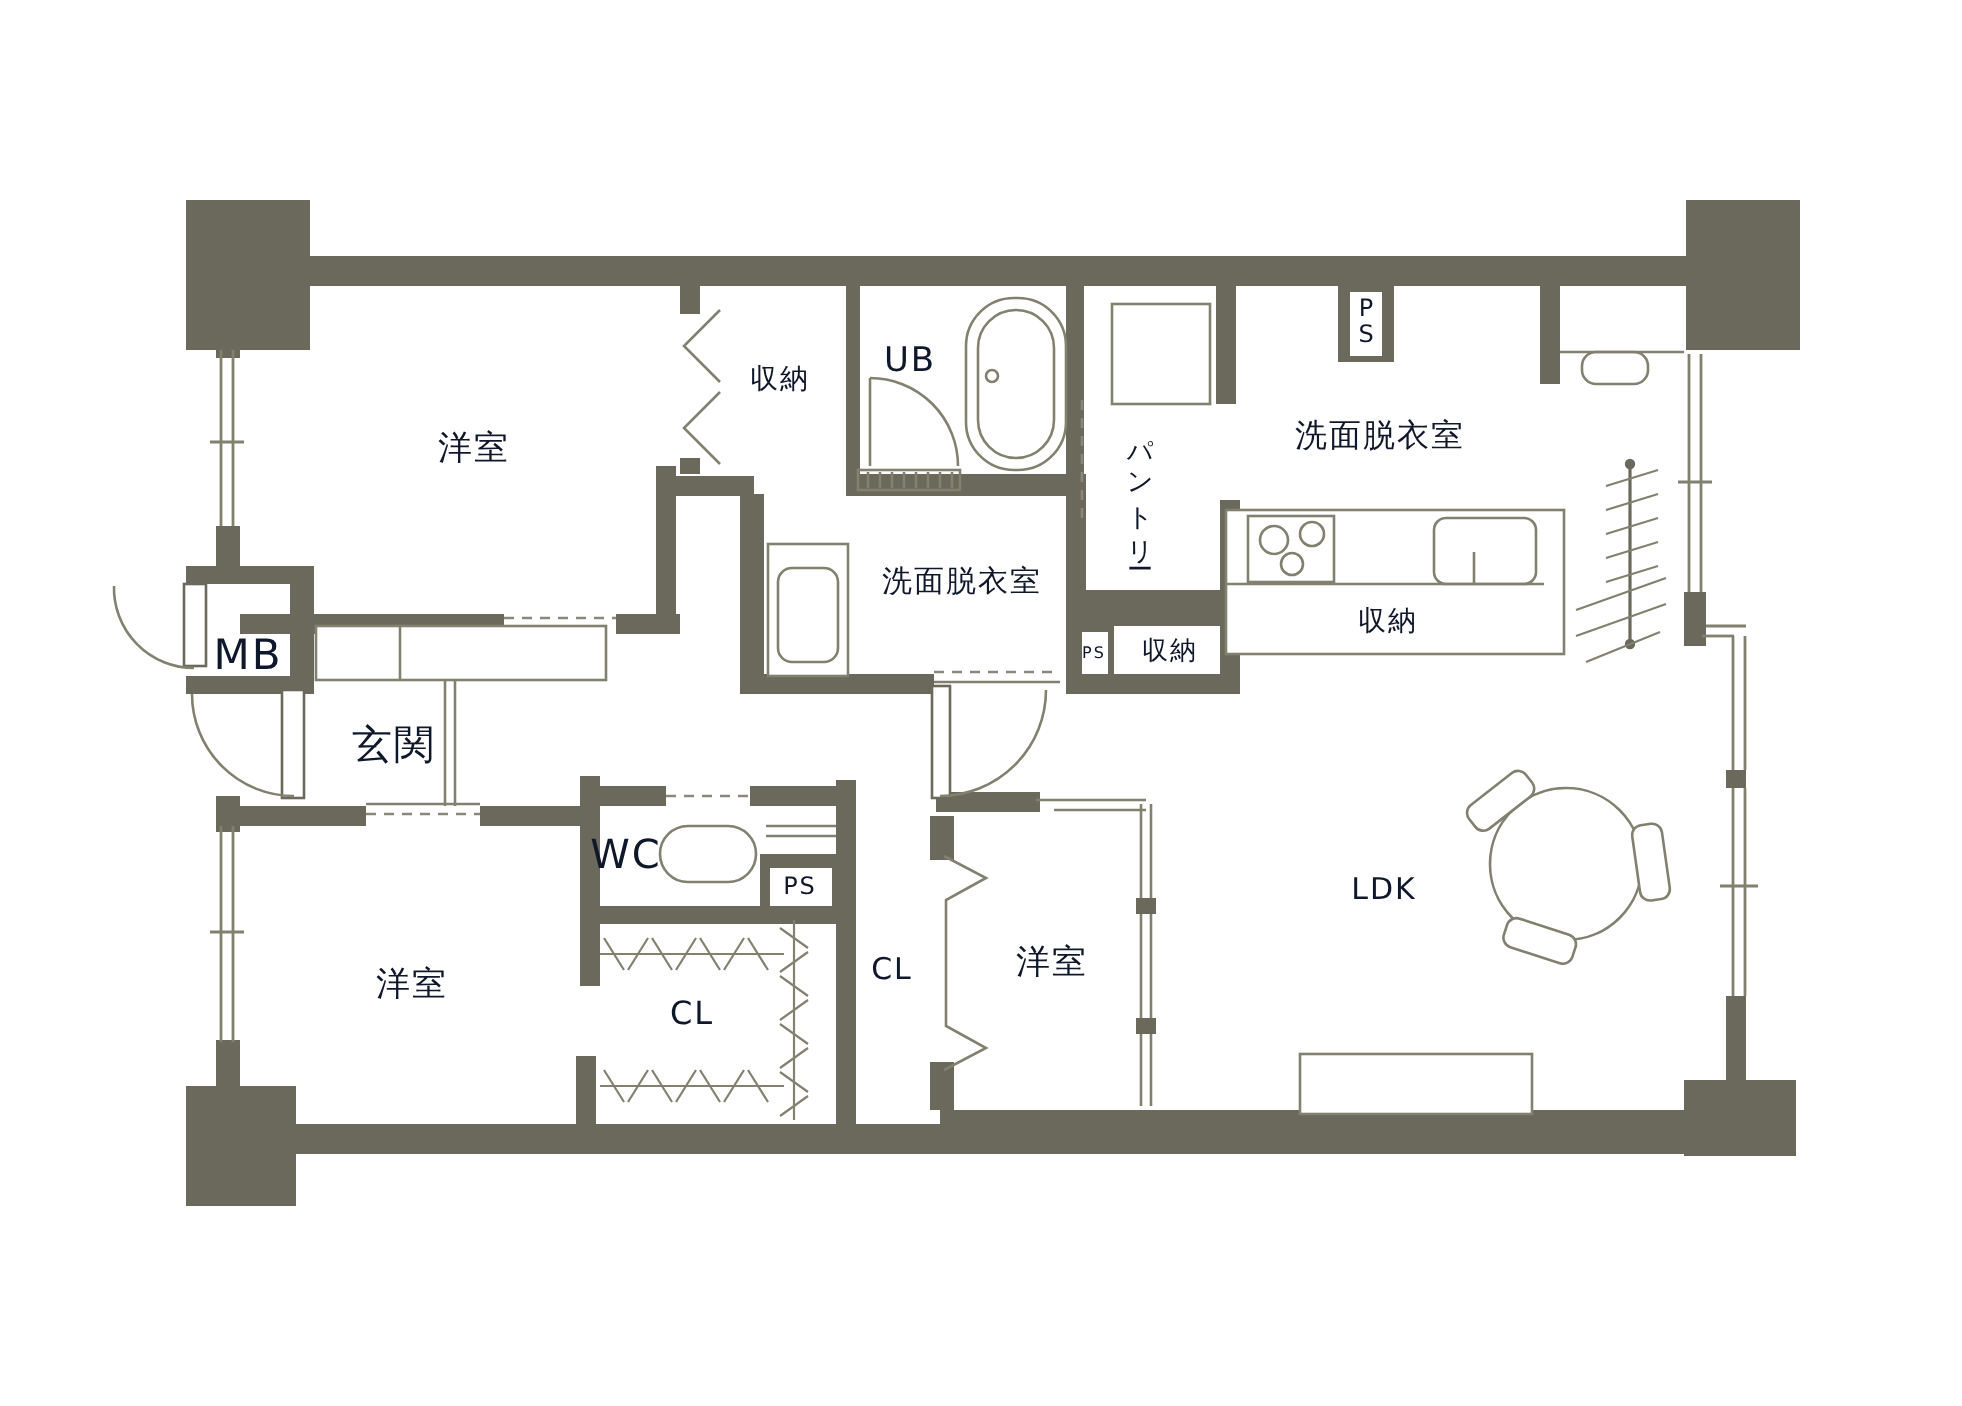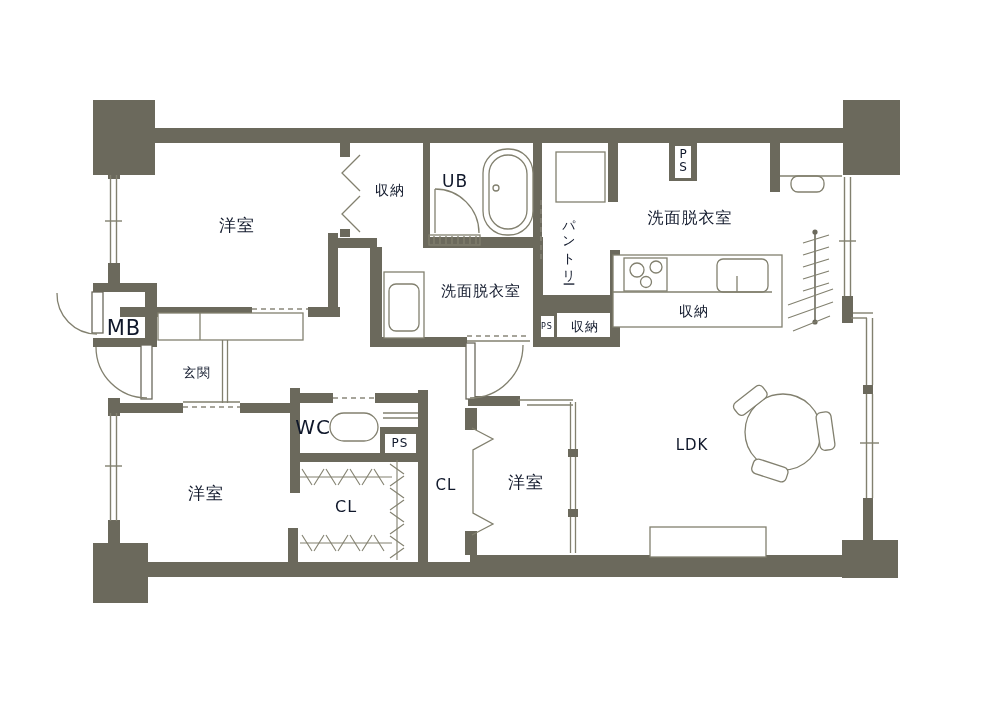--- a/index.html
+++ b/index.html
@@ -262,21 +262,21 @@
 
   <div class="lbl" style="left:237px;top:225px;font-size:17px">洋室</div>
   <div class="lbl" style="left:206px;top:493px;font-size:17px">洋室</div>
   <div class="lbl" style="left:526px;top:482px;font-size:17px">洋室</div>
   <div class="lbl" style="left:692px;top:445px;font-size:15px">LDK</div>
   <div class="lbl" style="left:690px;top:218px;font-size:16px">洗面脱衣室</div>
   <div class="lbl v" style="left:569px;top:245px;font-size:13px">パントリー</div>
   <div class="lbl" style="left:481px;top:291px;font-size:15px">洗面脱衣室</div>
   <div class="lbl" style="left:455px;top:181px;font-size:17px">UB</div>
   <div class="lbl" style="left:313px;top:427px;font-size:20px">WC</div>
-  <div class="lbl" style="left:197px;top:372px;font-size:13px">玄関</div>
+  <div class="lbl" style="left:197px;top:372px;font-size:20px">玄関</div>
   <div class="lbl" style="left:124px;top:328px;font-size:21px">MB</div>
   <div class="lbl" style="left:390px;top:190px;font-size:14px">収納</div>
   <div class="lbl" style="left:585px;top:326px;font-size:13px">収納</div>
   <div class="lbl" style="left:694px;top:311px;font-size:14px">収納</div>
   <div class="lbl" style="left:346px;top:507px;font-size:16px">CL</div>
   <div class="lbl" style="left:446px;top:485px;font-size:15px">CL</div>
   <div class="lbl stack" style="left:683px;top:161px;font-size:12px">PS</div>
   <div class="lbl" style="left:547px;top:327px;font-size:8px">PS</div>
   <div class="lbl" style="left:400px;top:443px;font-size:12px">PS</div>
 </div>

